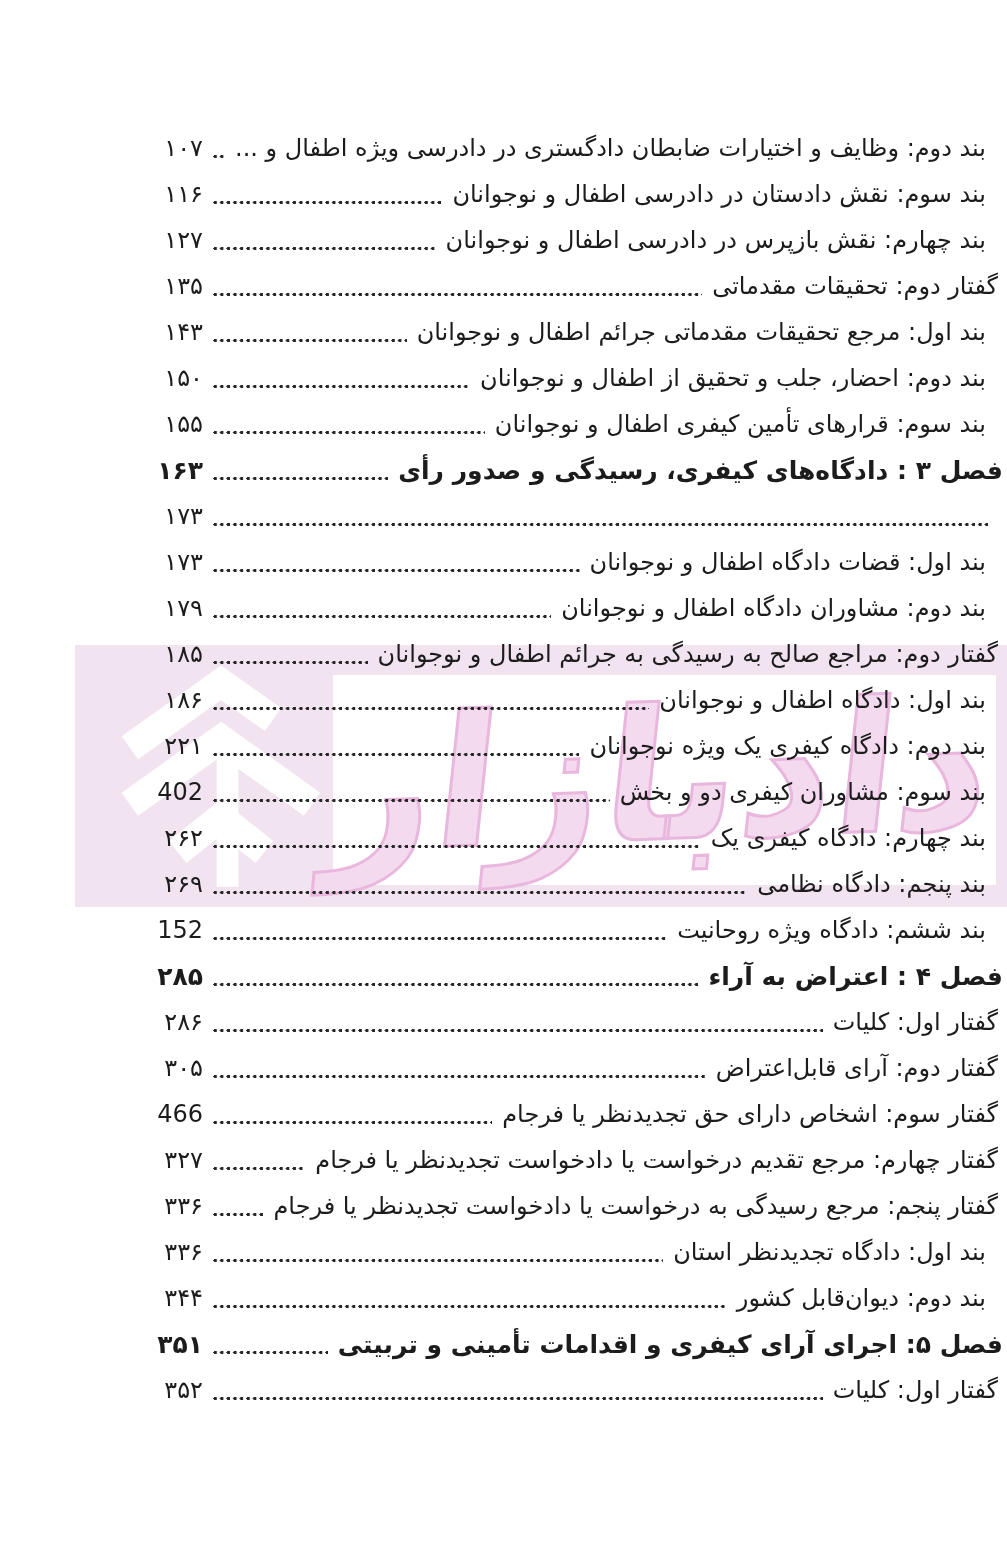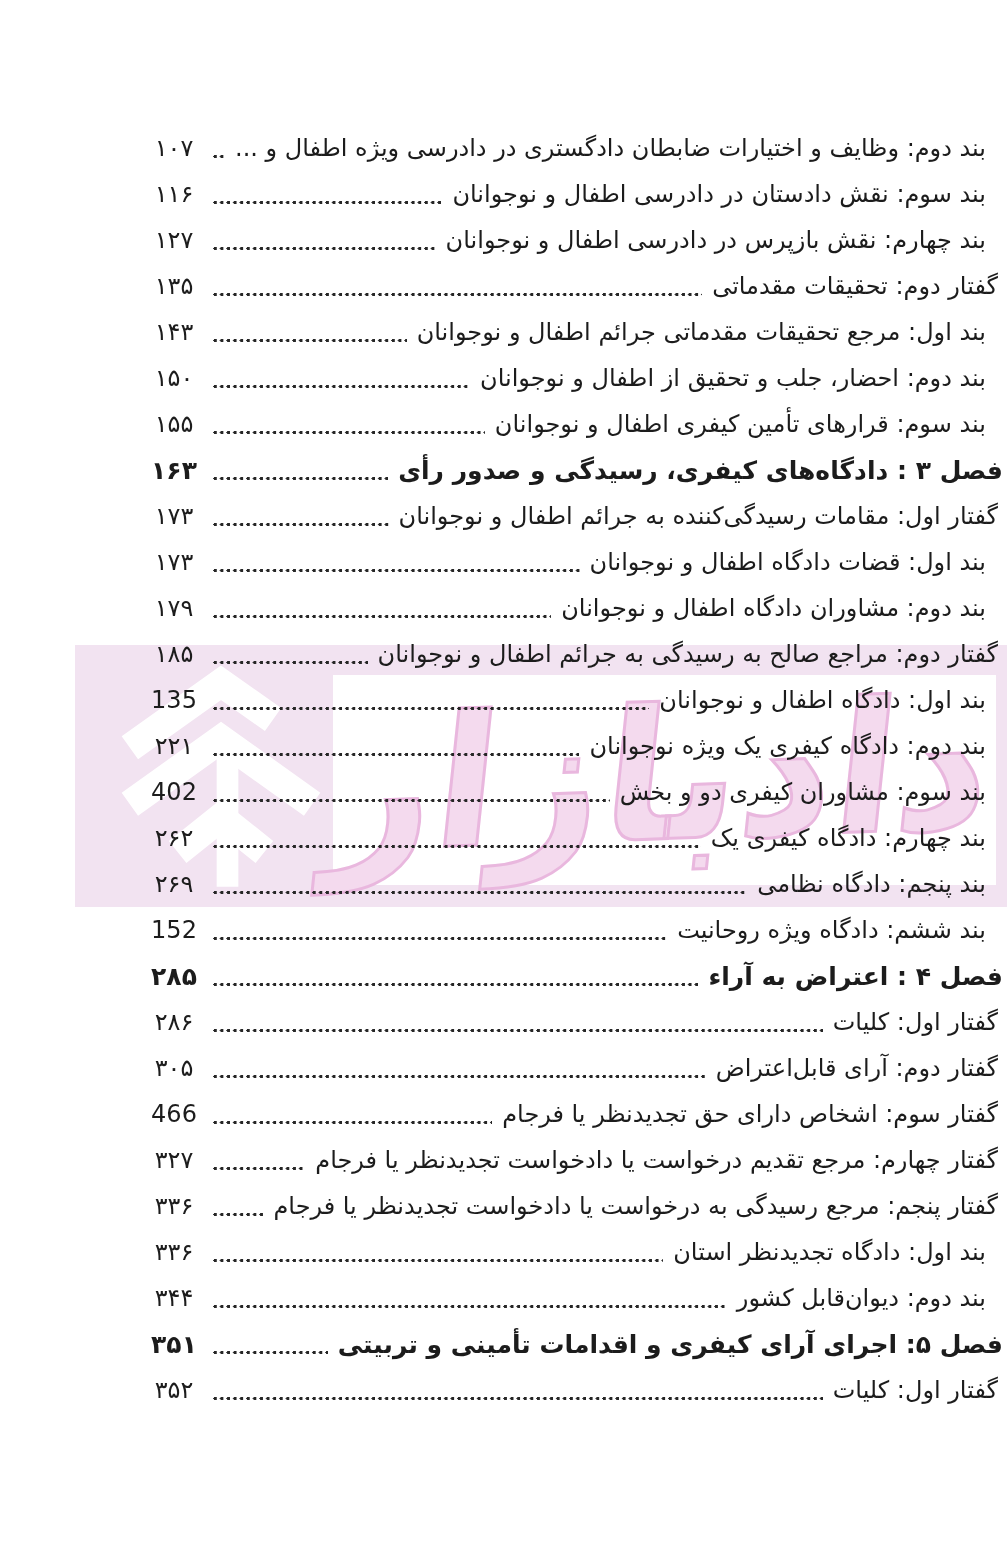--- a/index.html
+++ b/index.html
@@ -71,21 +71,21 @@
     position:absolute;
     left:2px;right:2px;bottom:12px;
     height:5px;
     background-image:radial-gradient(circle at 2.2px 2.5px,#262626 1.7px,transparent 2px);
     background-size:6.6px 5px;
     background-repeat:repeat-x;
   }
   .row .num{
     flex:0 0 auto;
     min-width:58px;
-    text-align:center;
+    text-align:right;
     direction:ltr;
   }
   .lvl-fasl{font-weight:bold;font-size:25px;padding-right:0;}
   .lvl-goftar{padding-right:5px;}
   .lvl-band{padding-right:17px;}
 </style>
 </head>
 <body>
 
 <div class="page">
@@ -146,21 +146,20 @@
       <span class="num">۱۵۵</span>
     </div>
 
     <div class="row lvl-fasl">
       <span class="t">فصل ۳ : دادگاه‌های کیفری، رسیدگی و صدور رأی</span>
       <span class="dots"></span>
       <span class="num">۱۶۳</span>
     </div>
 
     <div class="row lvl-goftar">
-      <span class="t">گفتار اول: مقامات رسیدگی‌کننده به جرائم اطفال و نوجوانان</span>
       <span class="dots"></span>
       <span class="num">۱۷۳</span>
     </div>
 
     <div class="row lvl-band">
       <span class="t">بند اول: قضات دادگاه اطفال و نوجوانان</span>
       <span class="dots"></span>
       <span class="num">۱۷۳</span>
     </div>
 
@@ -172,21 +171,21 @@
 
     <div class="row lvl-goftar">
       <span class="t">گفتار دوم: مراجع صالح به رسیدگی به جرائم اطفال و نوجوانان</span>
       <span class="dots"></span>
       <span class="num">۱۸۵</span>
     </div>
 
     <div class="row lvl-band">
       <span class="t">بند اول: دادگاه اطفال و نوجوانان</span>
       <span class="dots"></span>
-      <span class="num">135</span>
+      <span class="num">۱۸۶</span>
     </div>
 
     <div class="row lvl-band">
       <span class="t">بند دوم: دادگاه کیفری یک ویژه نوجوانان</span>
       <span class="dots"></span>
       <span class="num">۲۲۱</span>
     </div>
 
     <div class="row lvl-band">
       <span class="t">بند سوم: مشاوران کیفری دو و بخش</span>

